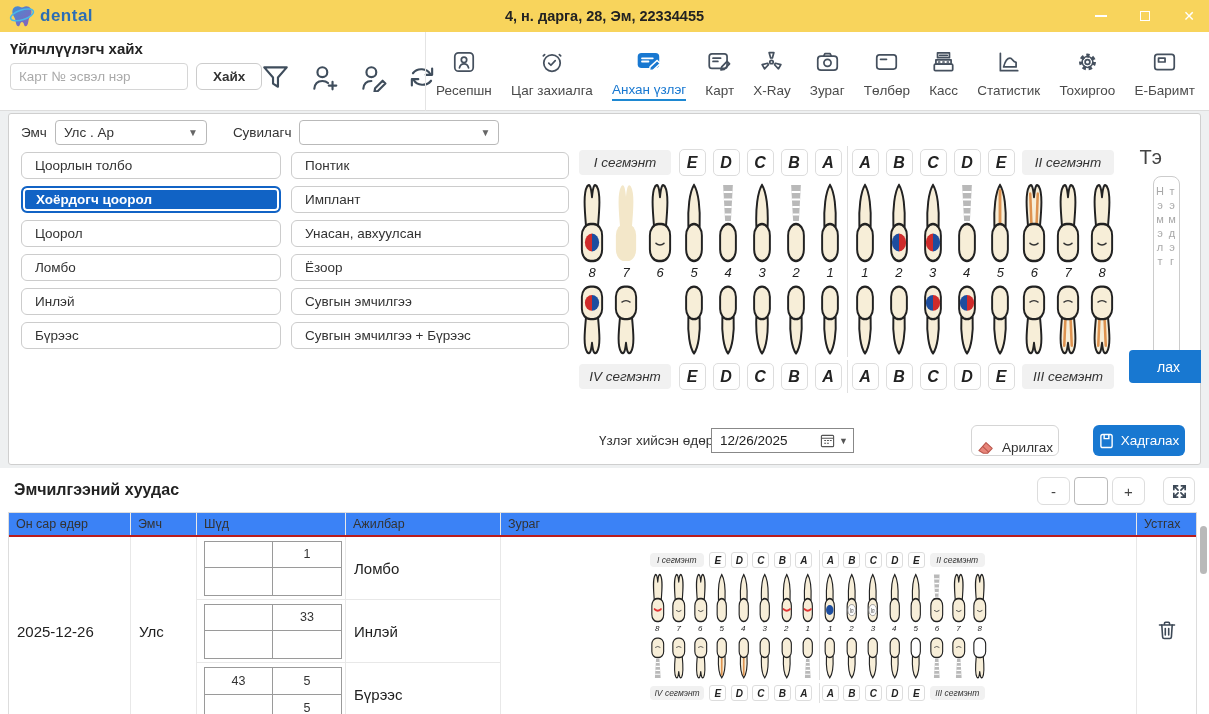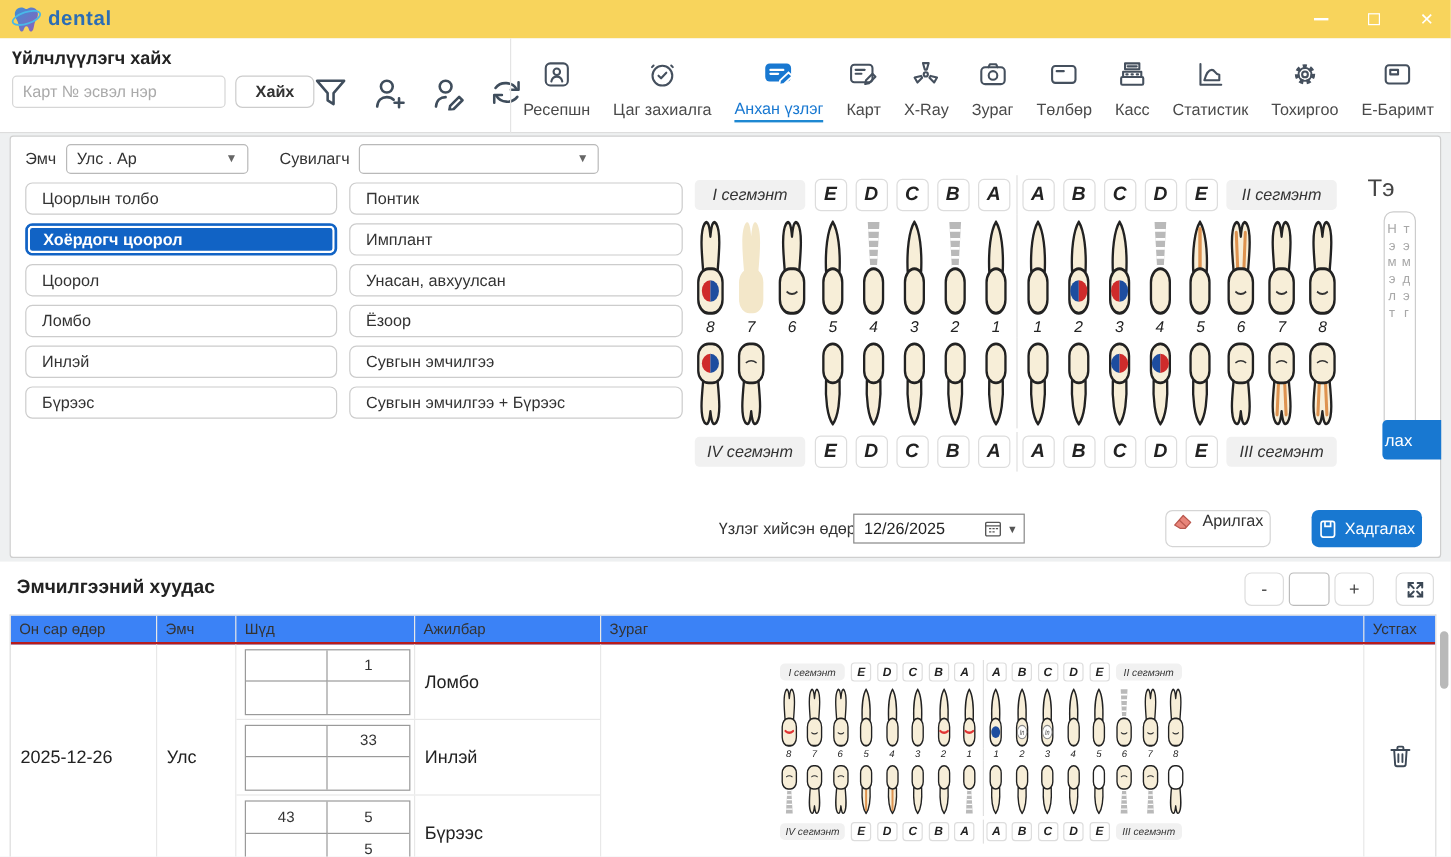--- a/index.html
+++ b/index.html
@@ -57,28 +57,28 @@
   .cell { display:flex; align-items:flex-end; justify-content:center; }
   .num { text-align:center; color:#222; }
   .odontogram-main { position:absolute; left:566px; top:32px; }
   .odontogram-main .seg-pill { font-size:13.5px; padding:5px 10px; margin:0 4px; }
   .odontogram-main .letter-box { width:27px; height:27px; font-size:16px; margin:0 auto; }
   .odontogram-main .od-row.letters { height:33px; }
   .odontogram-main .num { font-size:13px; height:16px; }
 
   .corner-text { position:absolute; right:38px; top:32px; font-size:20px; color:#444; }
   .vertical-btn { position:absolute; right:20px; top:62px; width:27px; height:183px; border:1px solid #ccc; border-radius:8px; writing-mode:vertical-lr; text-orientation:upright; font-size:11px; color:#a8a8a8; letter-spacing:2px; padding-top:8px; text-align:left; overflow:hidden; cursor:pointer; background:#fff; }
-  .blue-tab { position:absolute; right:-1px; top:236px; width:49px; height:33px; background:#1878d1; color:#fff; font-size:14px; display:flex; align-items:center; padding-left:2px; border-radius:4px 0 0 4px; cursor:pointer; }
+  .blue-tab { position:absolute; right:-1px; top:236px; width:72px; height:33px; background:#1878d1; color:#fff; font-size:14px; display:flex; align-items:center; padding-left:28px; border-radius:4px 0 0 4px; cursor:pointer; }
 
   .exam-row { position:absolute; left:0; right:0; top:310px; height:33px; display:flex; align-items:center; }
   .exam-label { position:absolute; left:590px; font-size:13.5px; color:#333; }
   .date-input { position:absolute; left:702px; width:143px; height:25px; border:1px solid #888; background:#fff; display:flex; align-items:center; font-size:13.5px; color:#222; padding:0 5px 0 8px; cursor:pointer; }
   .date-input .dval { flex:1; }
   .date-input .dd { color:#555; font-size:9px; margin-left:4px; }
-  .clear-btn { position:absolute; left:962px; width:88px; height:31px; border:1px solid #d5d5d5; border-radius:6px; background:#fff; font-size:13.5px; color:#333; display:flex; align-items:flex-start; justify-content:center; gap:7px; cursor:pointer; font-family:inherit; }
+  .clear-btn { position:absolute; left:962px; width:88px; height:31px; border:1px solid #d5d5d5; border-radius:6px; background:#fff; font-size:13.5px; color:#333; display:flex; align-items:flex-end; justify-content:center; gap:7px; cursor:pointer; font-family:inherit; }
   .save-btn { position:absolute; left:1084px; width:92px; height:31px; border:none; border-radius:6px; background:#1878d1; font-size:13.5px; color:#fff; display:flex; align-items:center; justify-content:center; gap:7px; cursor:pointer; font-family:inherit; }
 
   
   .history { position:absolute; top:468px; left:0; right:0; bottom:0; background:#fff; }
   .h-title { position:absolute; left:14px; top:13px; font-size:16px; font-weight:bold; color:#222; }
   .h-controls { position:absolute; right:14px; top:9px; display:flex; align-items:center; gap:4px; }
   .zoom-btn { width:33px; height:28px; background:#fff; border:1px solid #ddd; border-radius:6px; font-size:15px; color:#444; cursor:pointer; font-family:inherit; }
   .zoom-input { width:34px; height:28px; border:1px solid #bbb; border-radius:4px; font-family:inherit; text-align:center; }
   .expand-btn { width:32px; height:28px; margin-left:14px; background:#fff; border:1px solid #ddd; border-radius:6px; cursor:pointer; display:flex; align-items:center; justify-content:center; }
 
@@ -106,20 +106,21 @@
   .odontogram-mini .num { font-size:8px; height:10px; }
   .h-scrollbar { position:absolute; right:2px; top:46px; bottom:4px; width:7px; }
   .h-scrollbar .thumb { position:absolute; top:12px; width:7px; height:48px; background:#b9b9b9; border-radius:4px; }
 </style>
 </head>
 <body>
 
 <div class="app">
 
   <div class="titlebar">
+    <div class="win-title">4, н. дарга, 28, Эм, 22334455</div>
     <div class="logo">
       <svg width="28" height="26" viewBox="0 0 24 24">
         <defs>
             <linearGradient id="lg1" x1="0" y1="0" x2="1" y2="1">
           <stop offset="0" stop-color="#3e8fd6"></stop>
               <stop offset="1" stop-color="#8e5fb8"></stop>
         </linearGradient>
           </defs>
         <path d="M8 3 C4.5 3 2.7 6 3.2 9.2 C3.6 12 5.4 13 5.9 15.8 C6.4 18.8 6.8 21.5 8.6 21.5 C10.4 21.5 9.9 17.5 12 17.5 C14.1 17.5 13.6 21.5 15.4 21.5 C17.2 21.5 17.6 18.8 18.1 15.8 C18.6 13 20.4 12 20.8 9.2 C21.3 6 19.5 3 16 3 C13.6 3 13.4 4.2 12 4.2 C10.6 4.2 10.4 3 8 3 Z" fill="url(#lg1)"></path>
         <ellipse cx="12" cy="11" rx="11" ry="4.5" fill="none" stroke="#49b8e8" stroke-width="1.4" transform="rotate(-18 12 11)"></ellipse>

